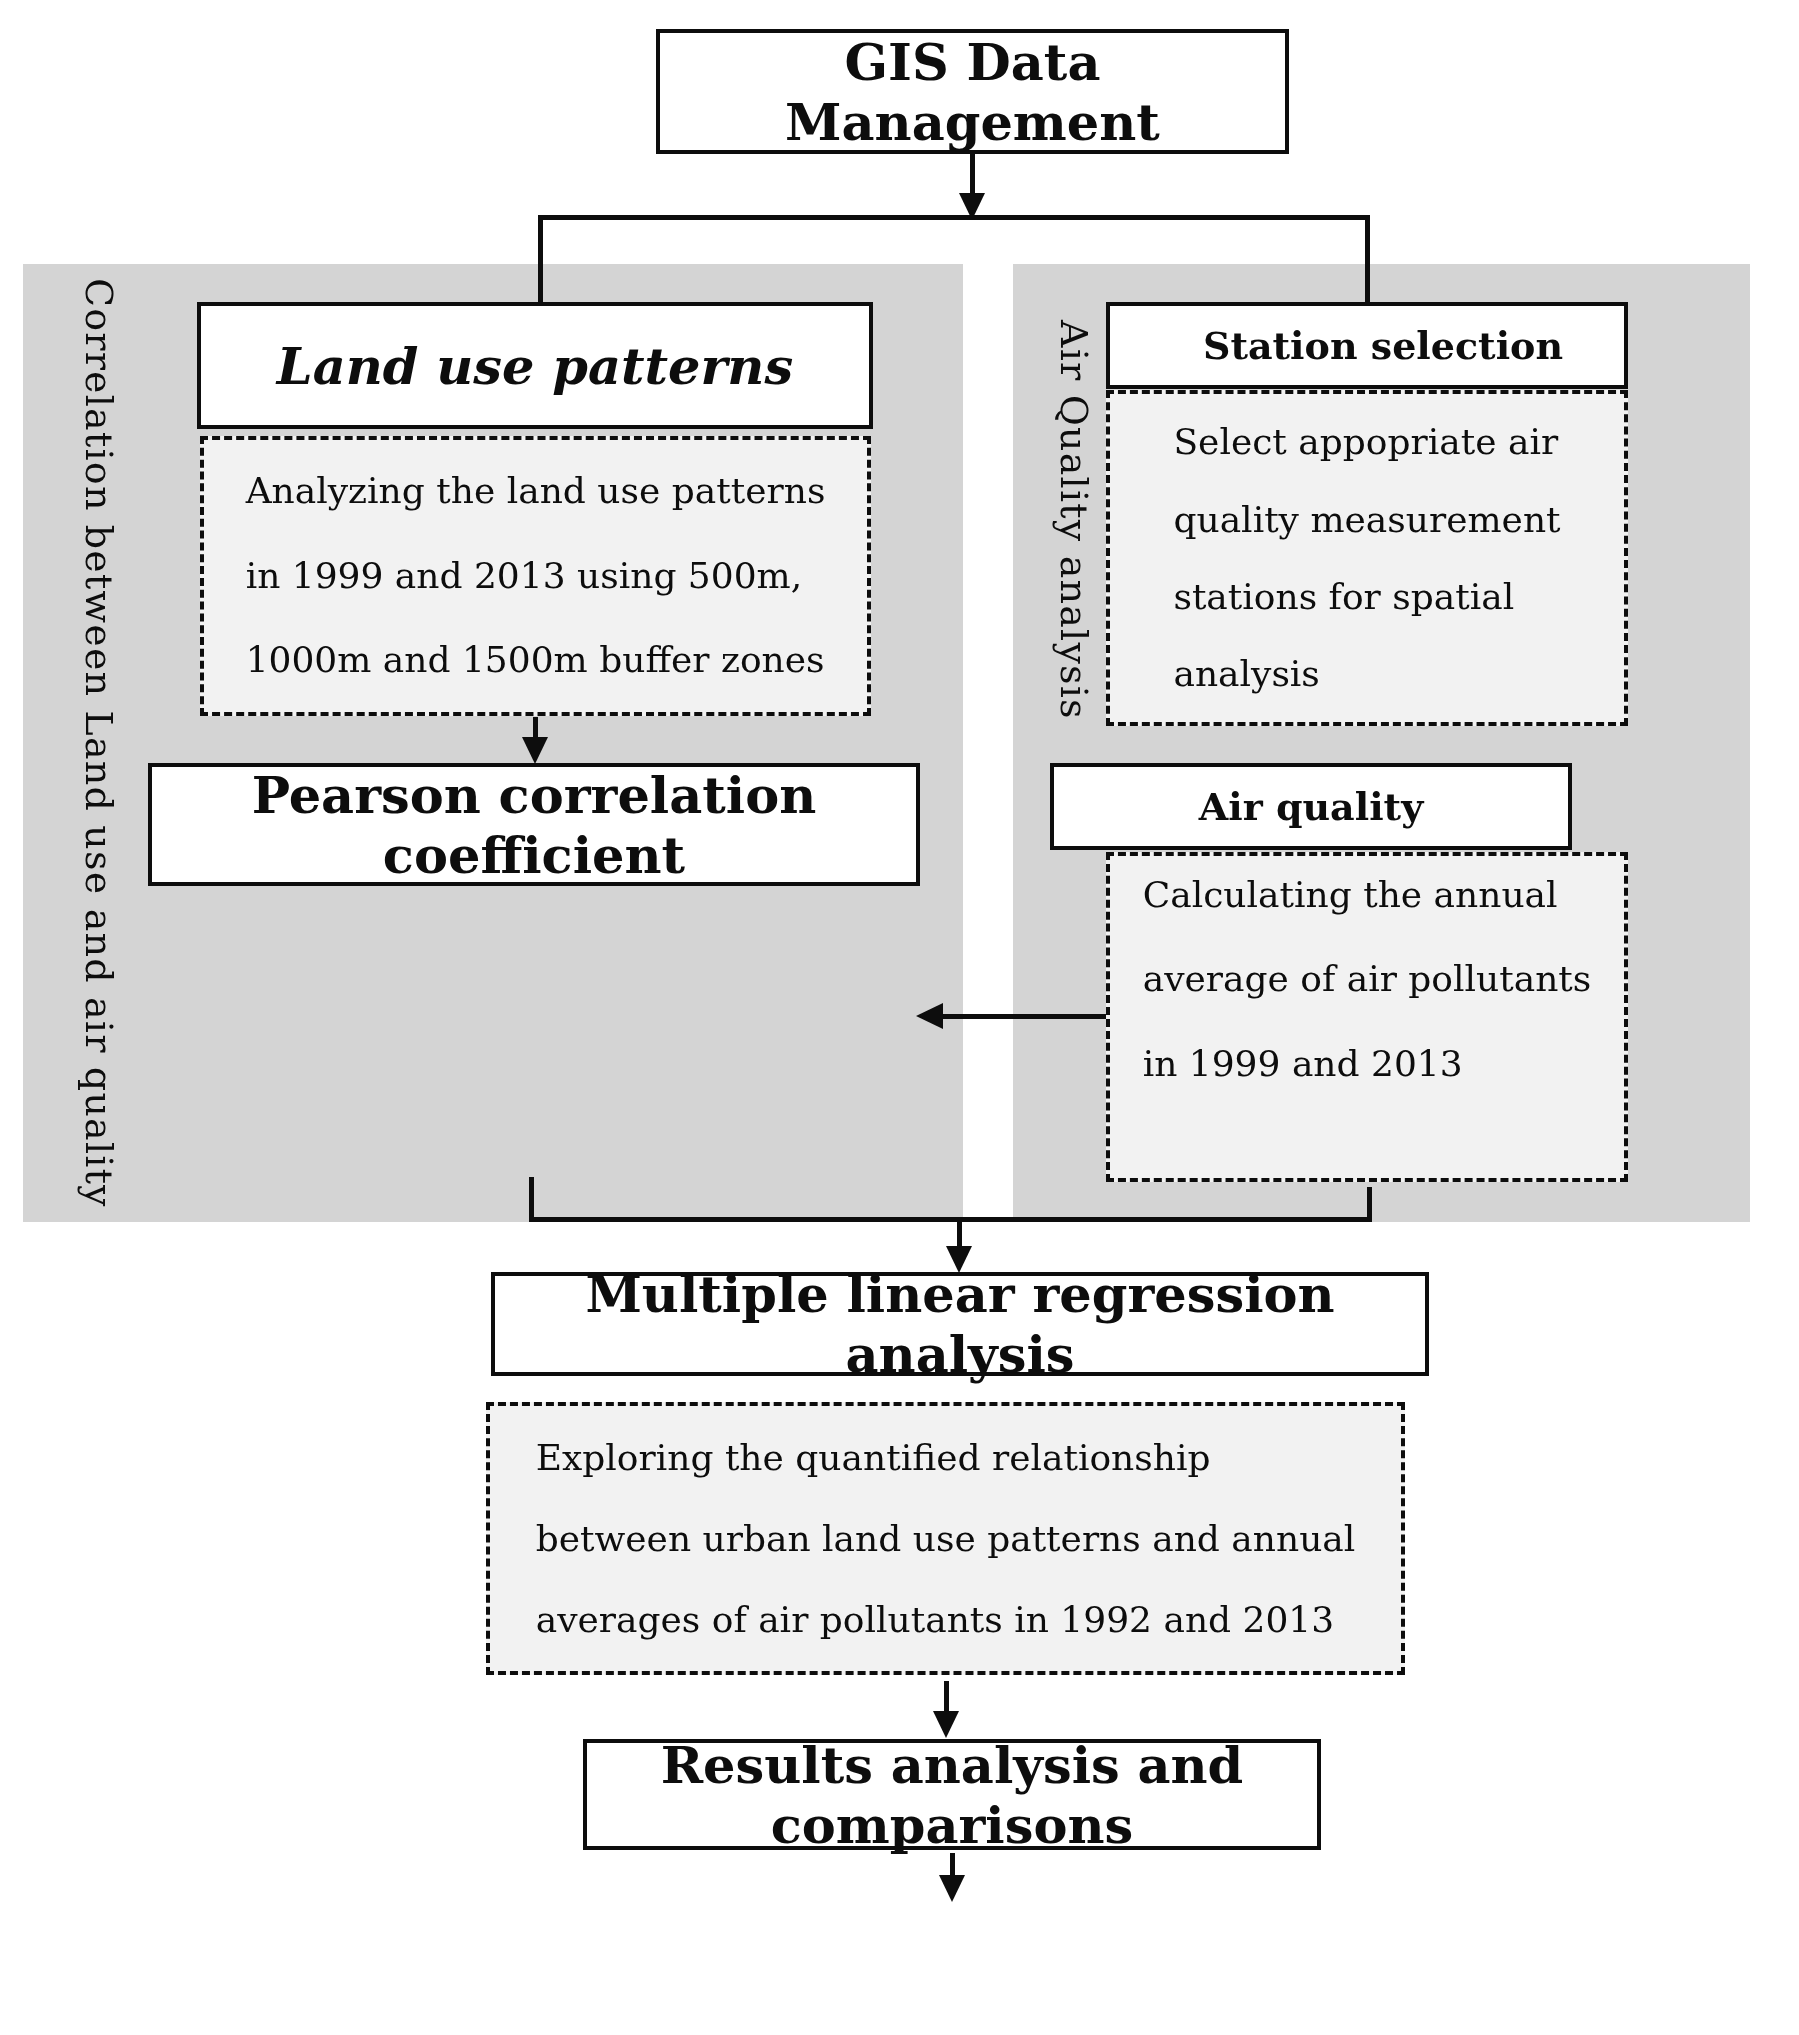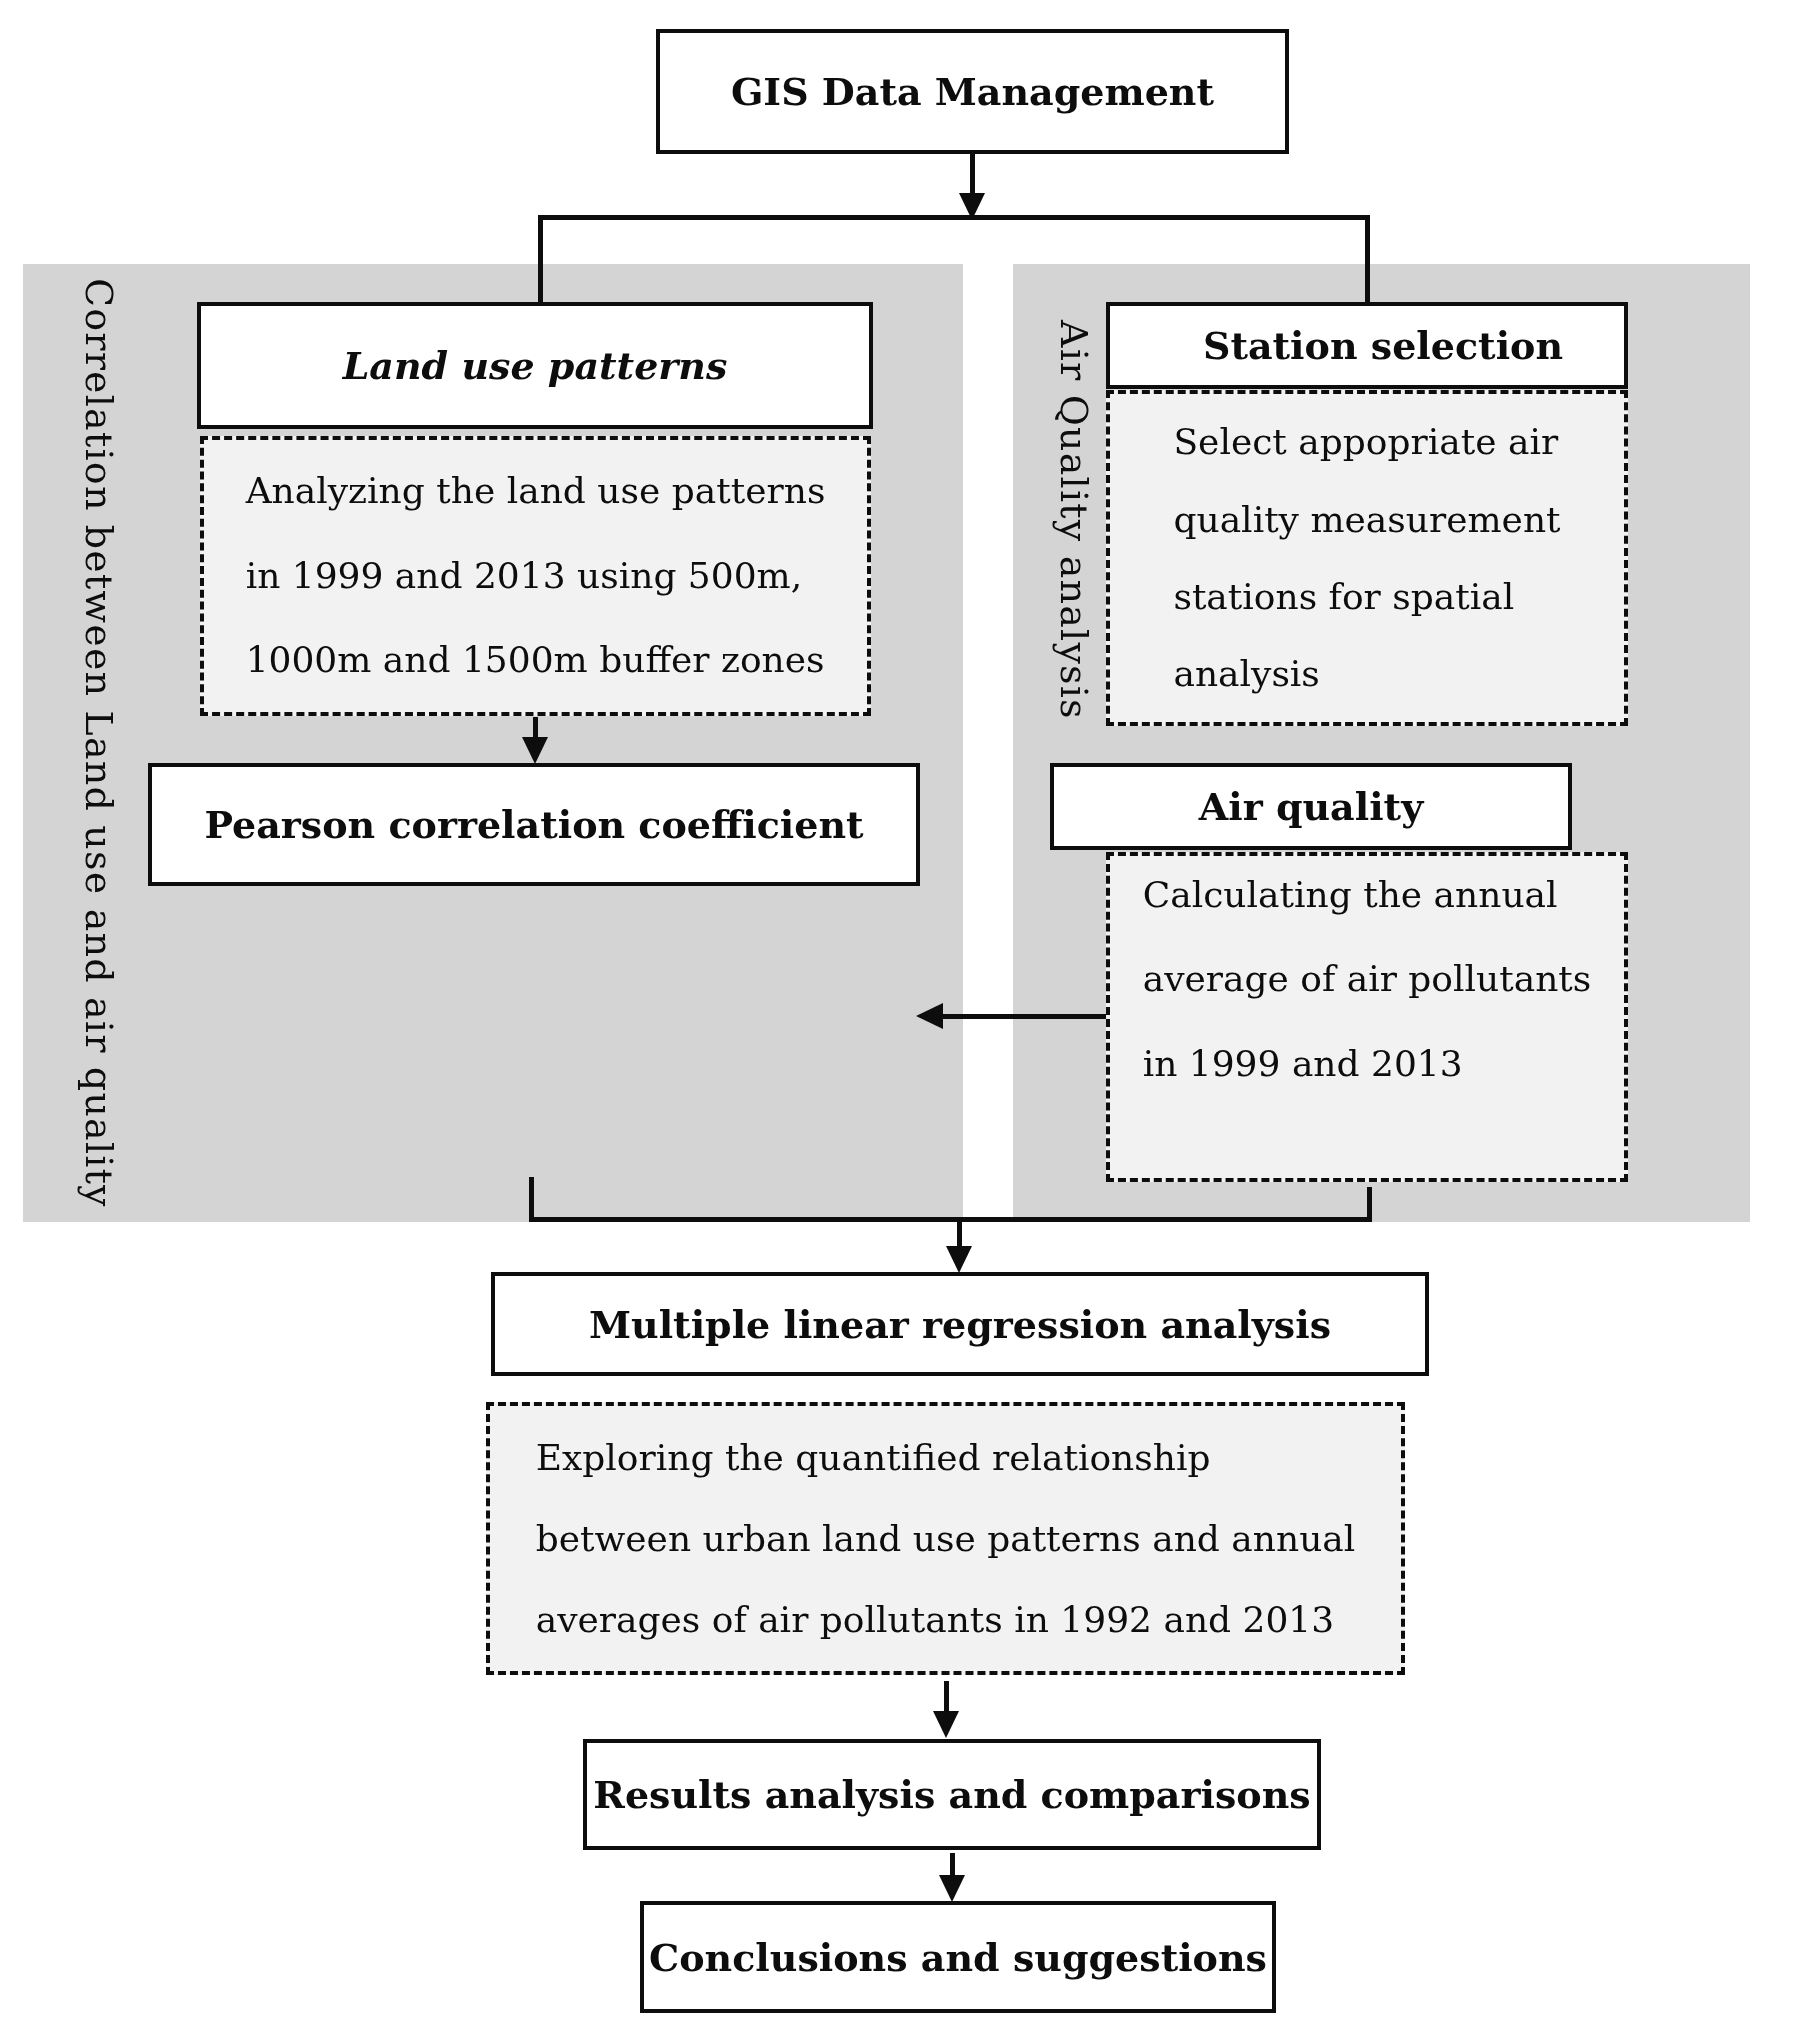--- a/index.html
+++ b/index.html
@@ -19,21 +19,21 @@
     overflow:hidden;
   }
   .abs{position:absolute;box-sizing:border-box;}
   .panel{background:var(--panel-bg);}
   .solid-box{
     background:var(--box-bg);
     border:4.1px solid var(--line);
     display:flex;align-items:center;justify-content:center;
     text-align:center;
     font-weight:bold;
-    font-size:38px;
+    font-size:51px;
     z-index:3;
   }
   .dashed-box{
     background:var(--dashed-bg);
     border:4.1px dashed var(--line);
     display:flex;align-items:center;justify-content:center;
     text-align:left;
     font-size:36px;
     line-height:2.35;
     white-space:pre-line;
@@ -133,18 +133,15 @@
   <div class="abs vline" style="left:944px;top:1681px;height:34px;"></div>
   <div class="abs arrow-down" style="left:933px;top:1711px;"></div>
 
   <div class="abs solid-box" style="left:583px;top:1739px;width:738px;height:111px;">
     <span>Results analysis and comparisons</span>
   </div>
 
   <div class="abs vline" style="left:950px;top:1853px;height:24.4px;"></div>
   <div class="abs arrow-down" style="left:939px;top:1875px;"></div>
 
-  <div class="abs solid-box" style="left:640px;top:1901px;width:636px;height:112px;">
-    <span>Conclusions and suggestions</span>
-  </div>
 
 </div>
 
 
 </body></html>

